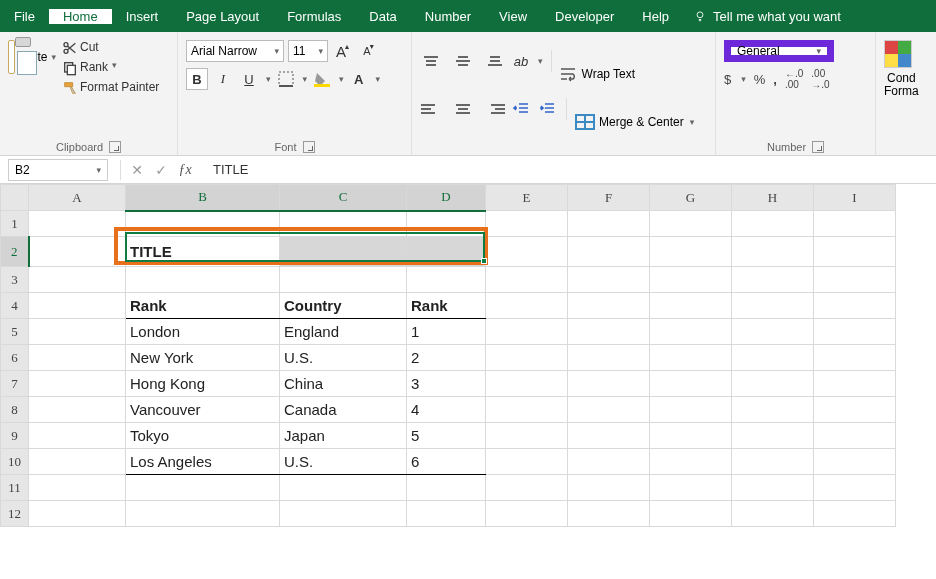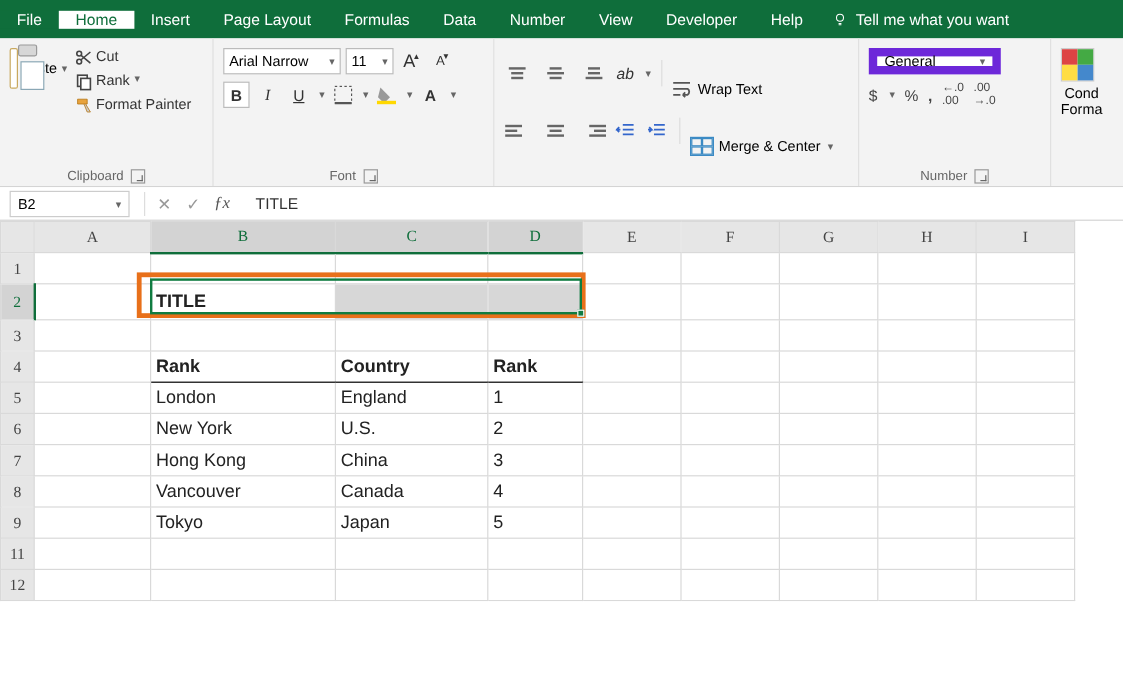--- a/index.html
+++ b/index.html
@@ -462,20 +462,32 @@
           <td>Tokyo</td>
           <td>Japan</td>
           <td class="right">5</td>
           <td></td>
           <td></td>
           <td></td>
           <td></td>
           <td></td>
         </tr>
   <tr>
+          <td class="rowhead">10</td>
+          <td></td>
+          <td class="data-last">Los Angeles</td>
+          <td class="data-last">U.S.</td>
+          <td class="right data-last">6</td>
+          <td></td>
+          <td></td>
+          <td></td>
+          <td></td>
+          <td></td>
+        </tr>
+  <tr>
           <td class="rowhead">11</td>
           <td></td>
           <td></td>
           <td></td>
           <td></td>
           <td></td>
           <td></td>
           <td></td>
           <td></td>
           <td></td>

